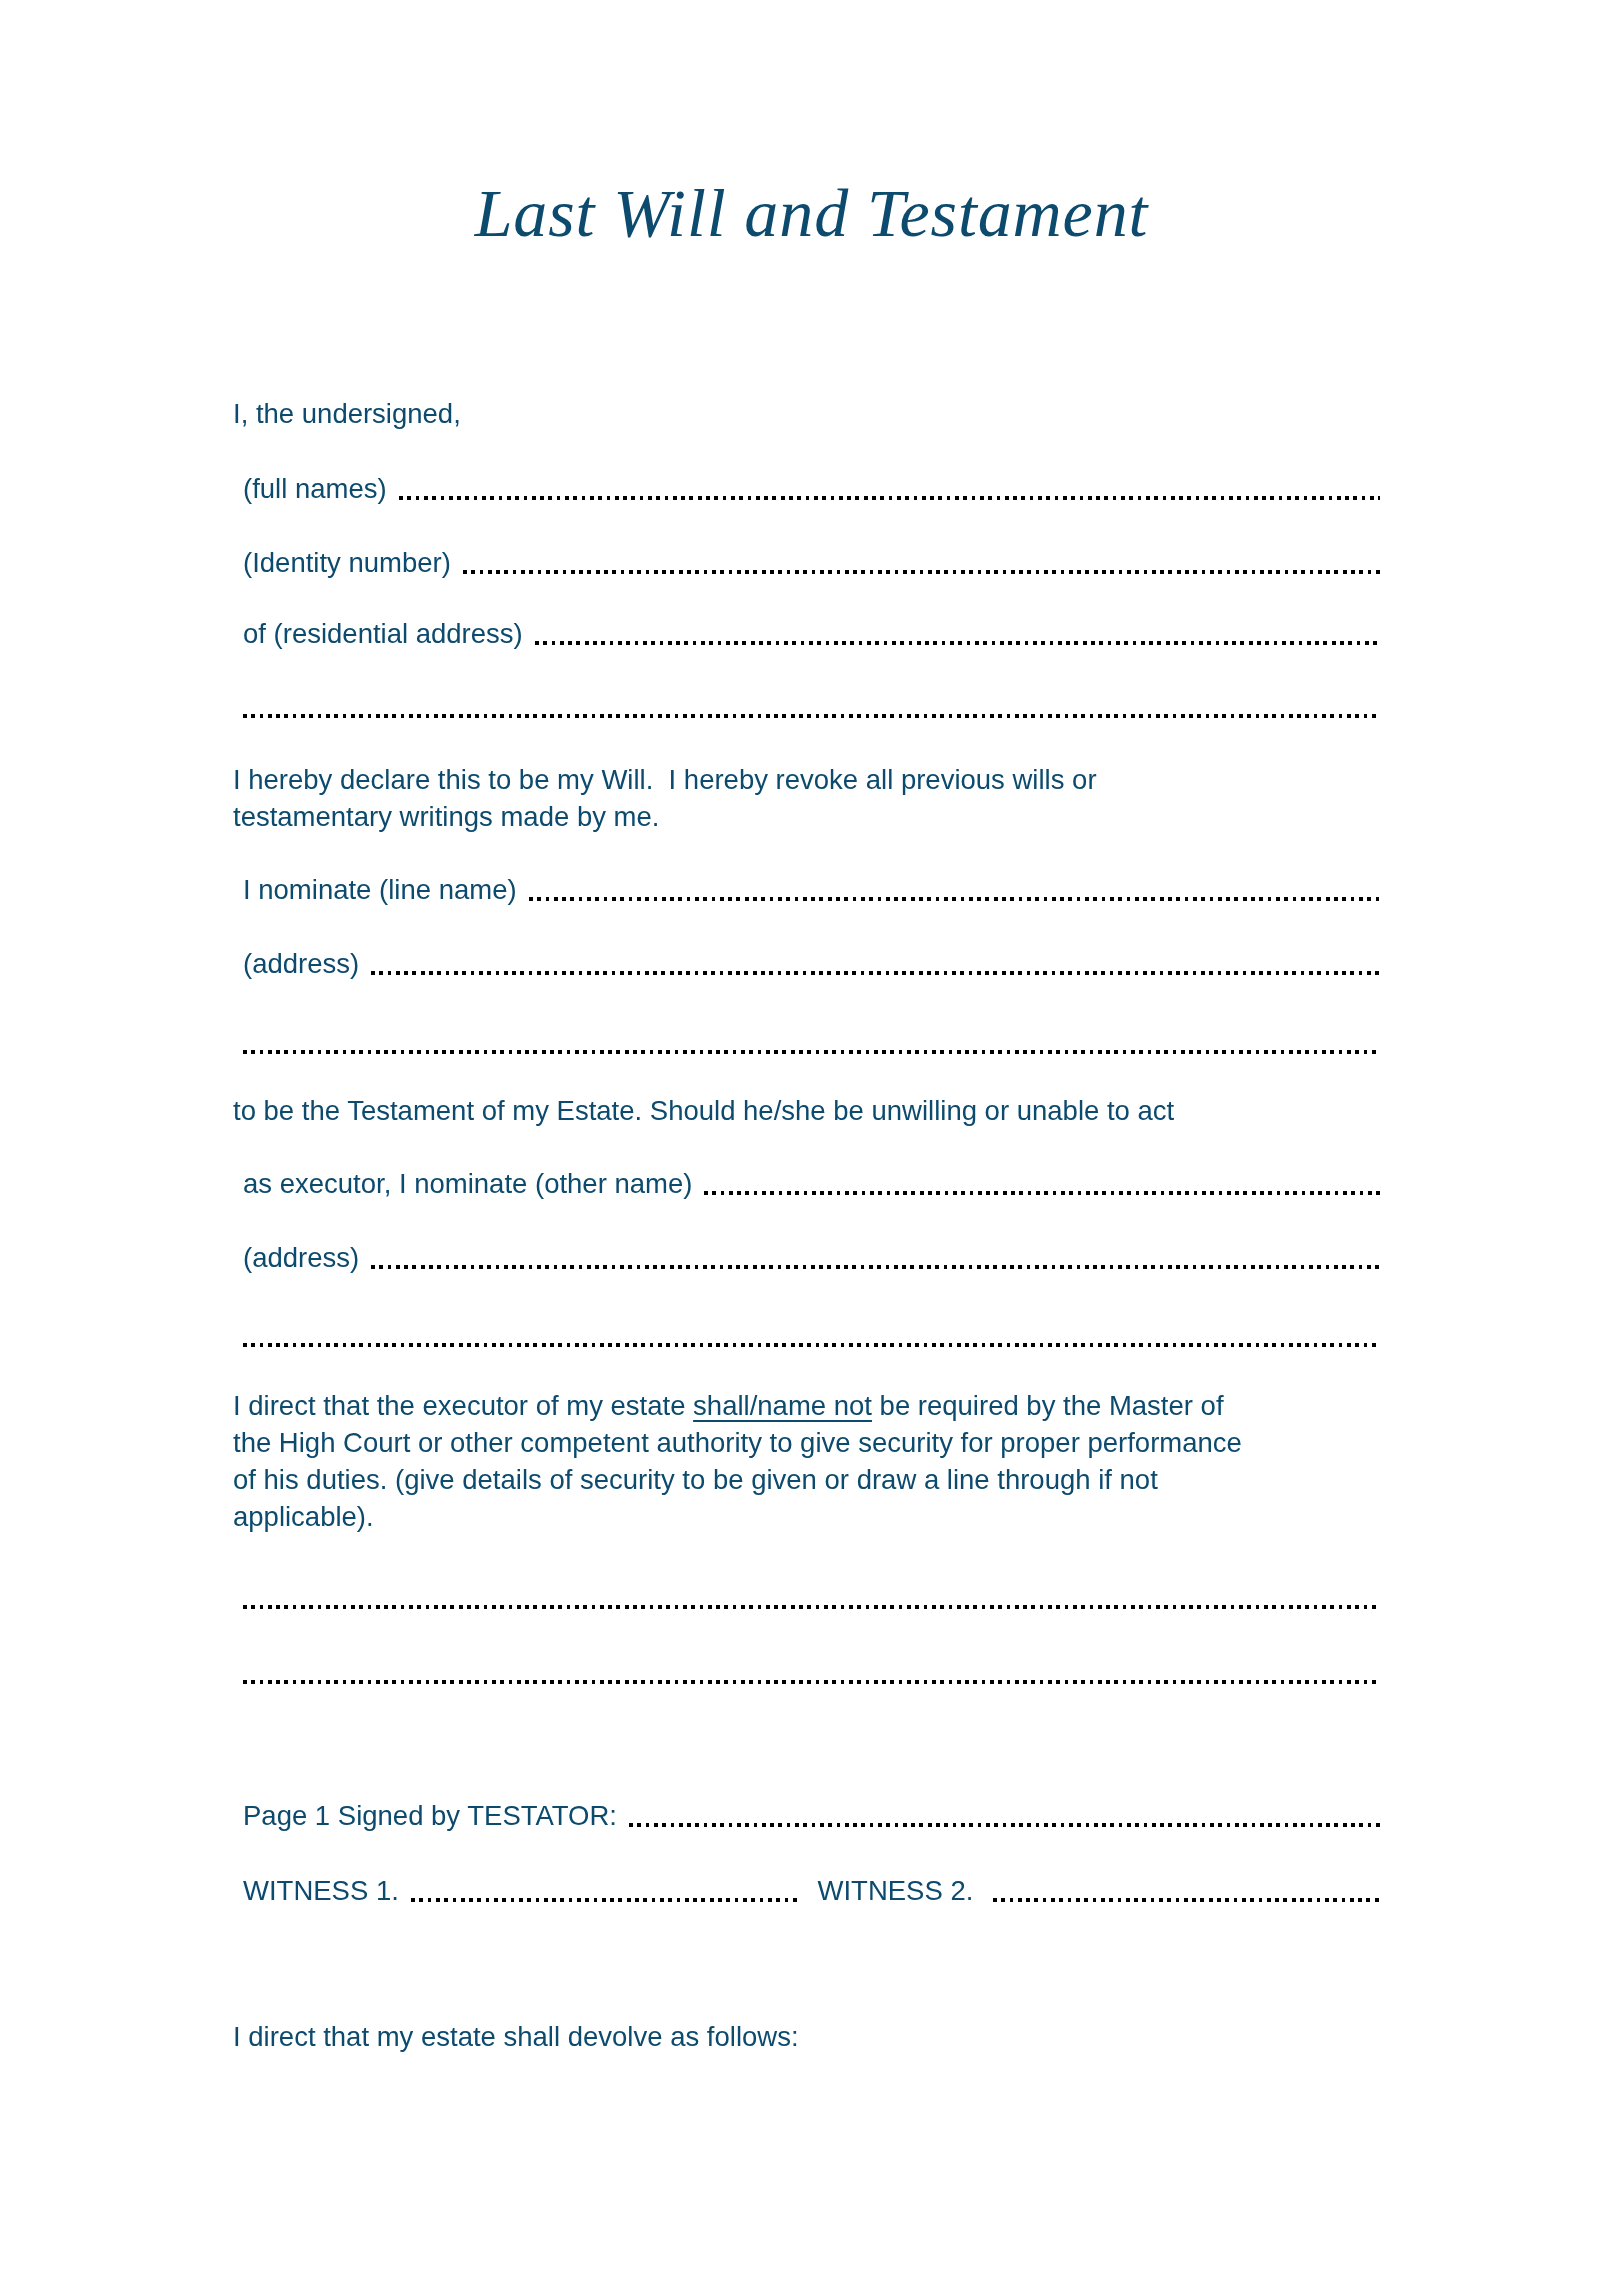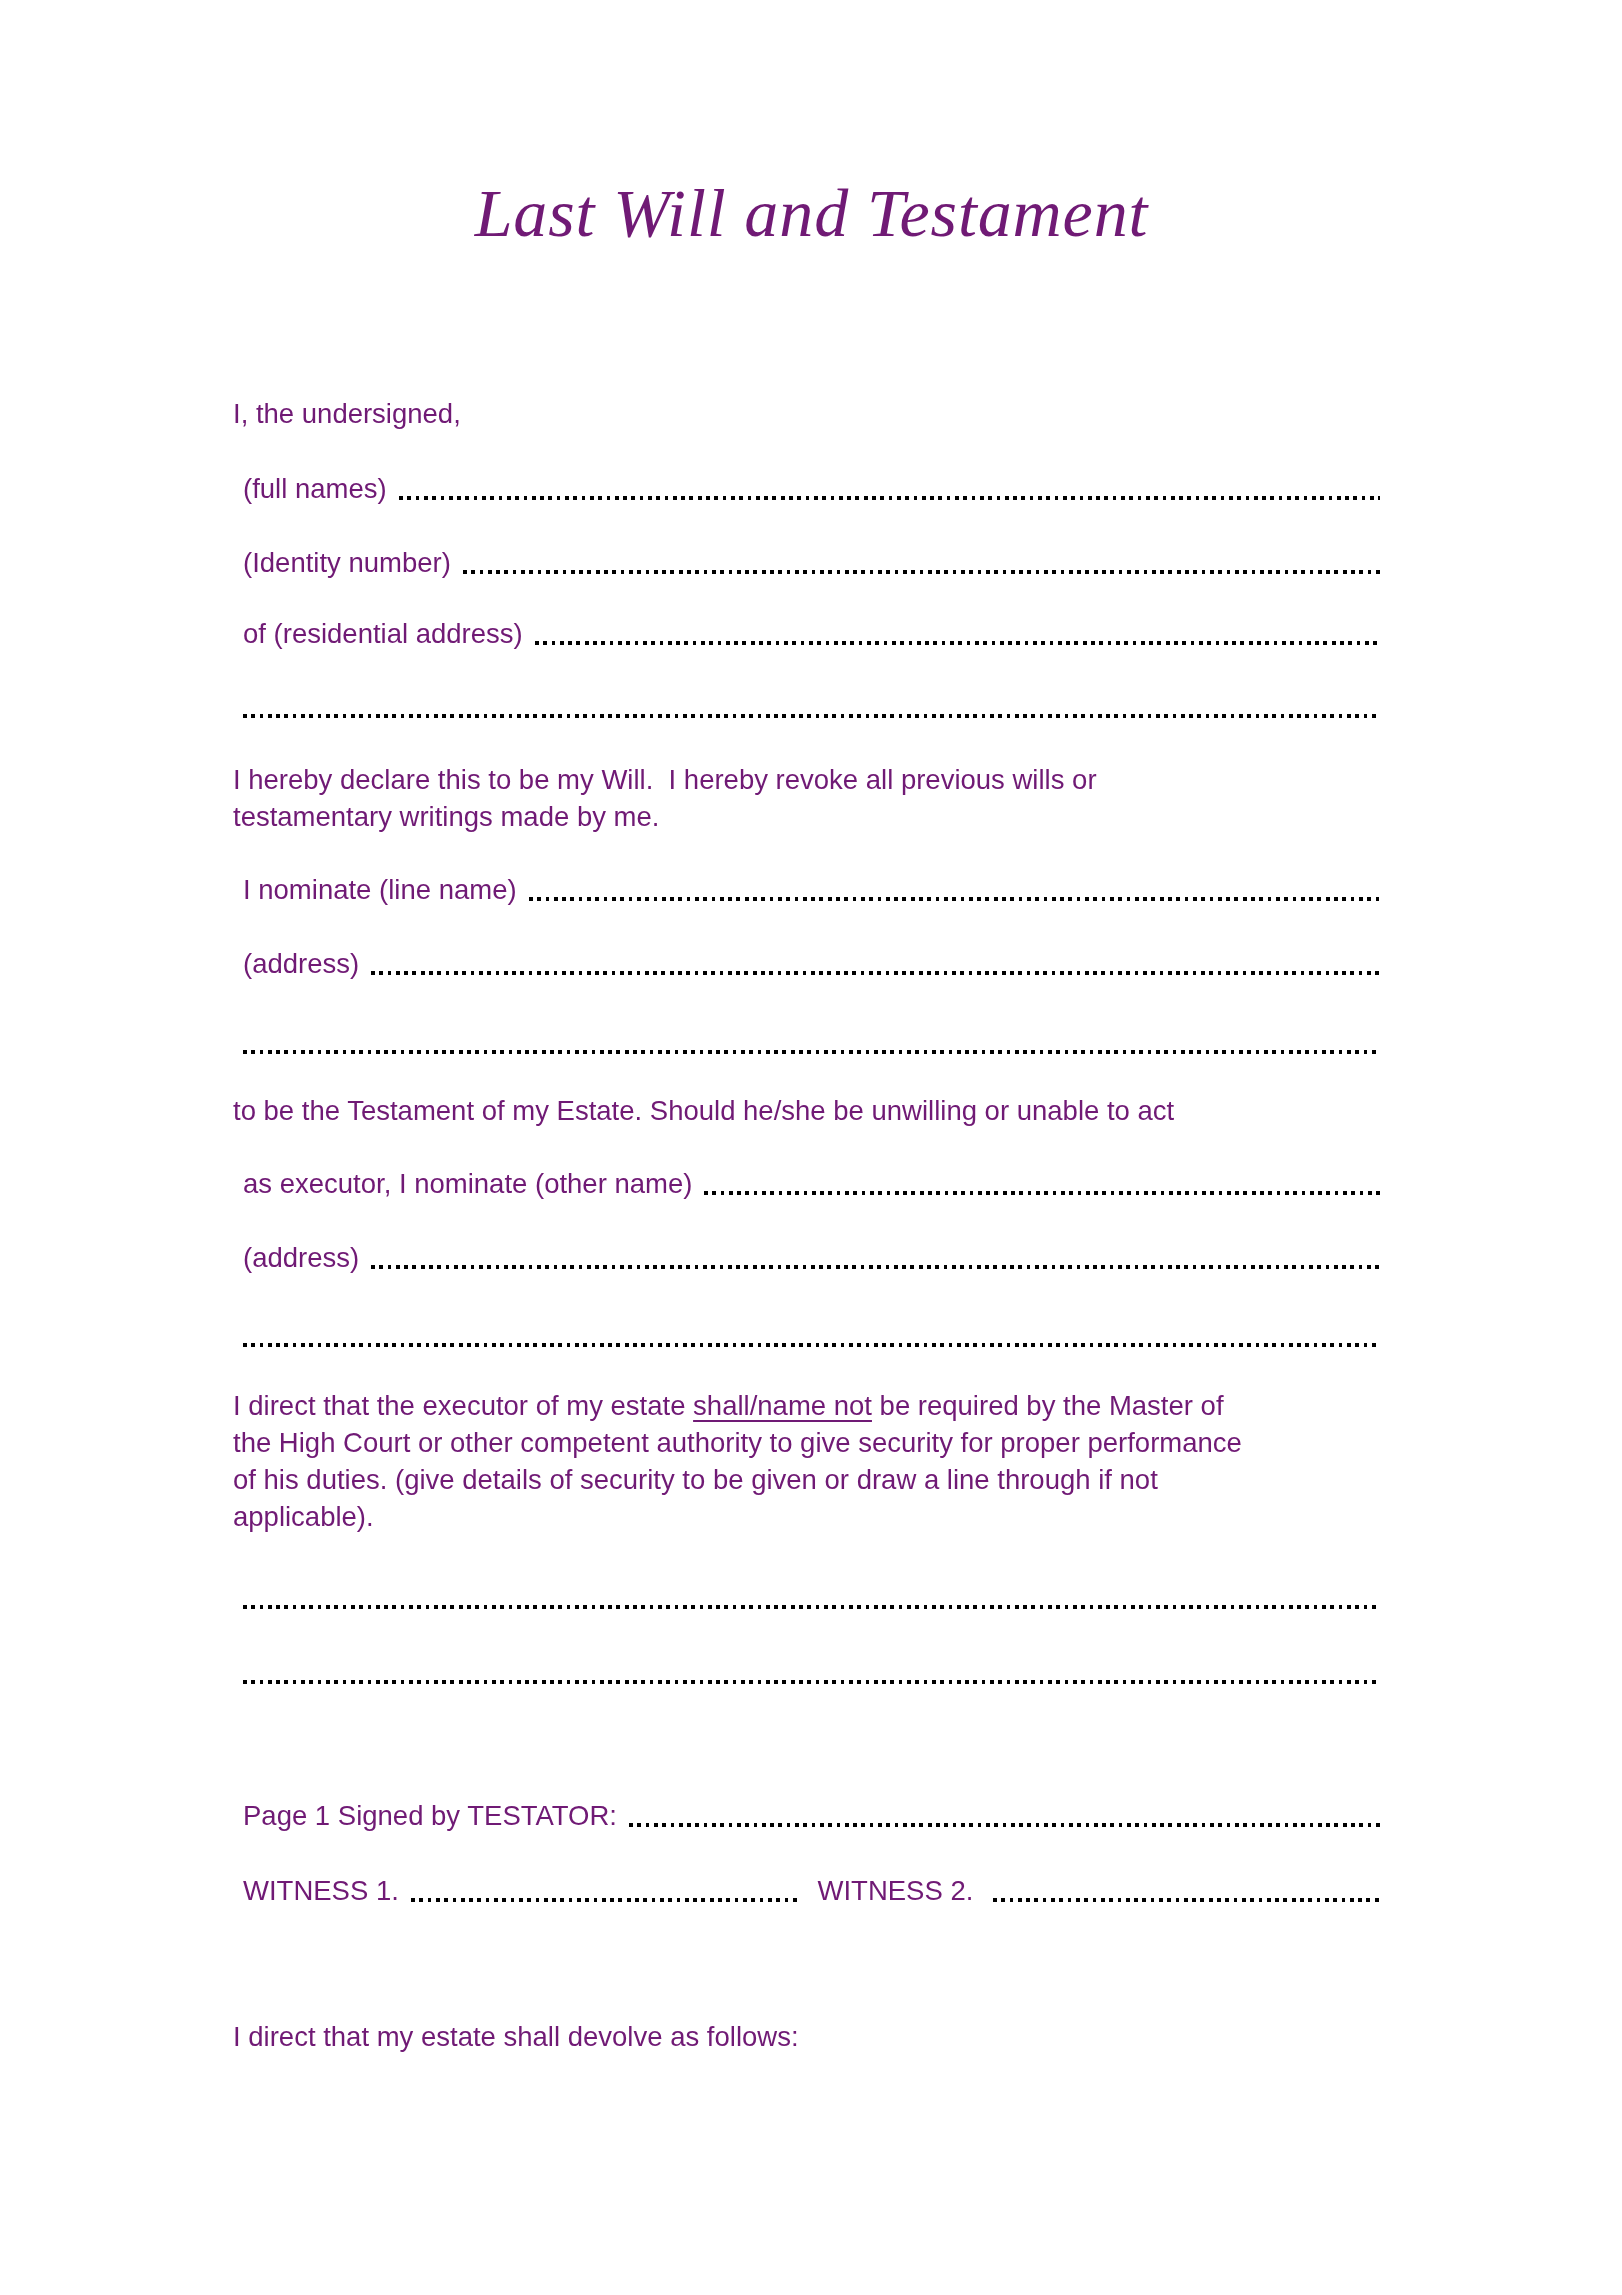--- a/index.html
+++ b/index.html
@@ -2,21 +2,21 @@
 <html style="font-size:14.7px"><head>
 <meta charset="utf-8">
 <style>
   html, body { margin: 0; padding: 0; background: #ffffff; }
 
   .page {
     position: relative;
     width: 1623px;
     height: 2296px;
     background: #ffffff;
-    color: #701a75;
+    color: #0c4a6e;
     font-family: "Liberation Sans", sans-serif;
     font-size: 27.5px;
     overflow: hidden;
     text-decoration: underline;
   }
 
   .title {
     position: absolute;
     top: 174px;
     left: 0;

